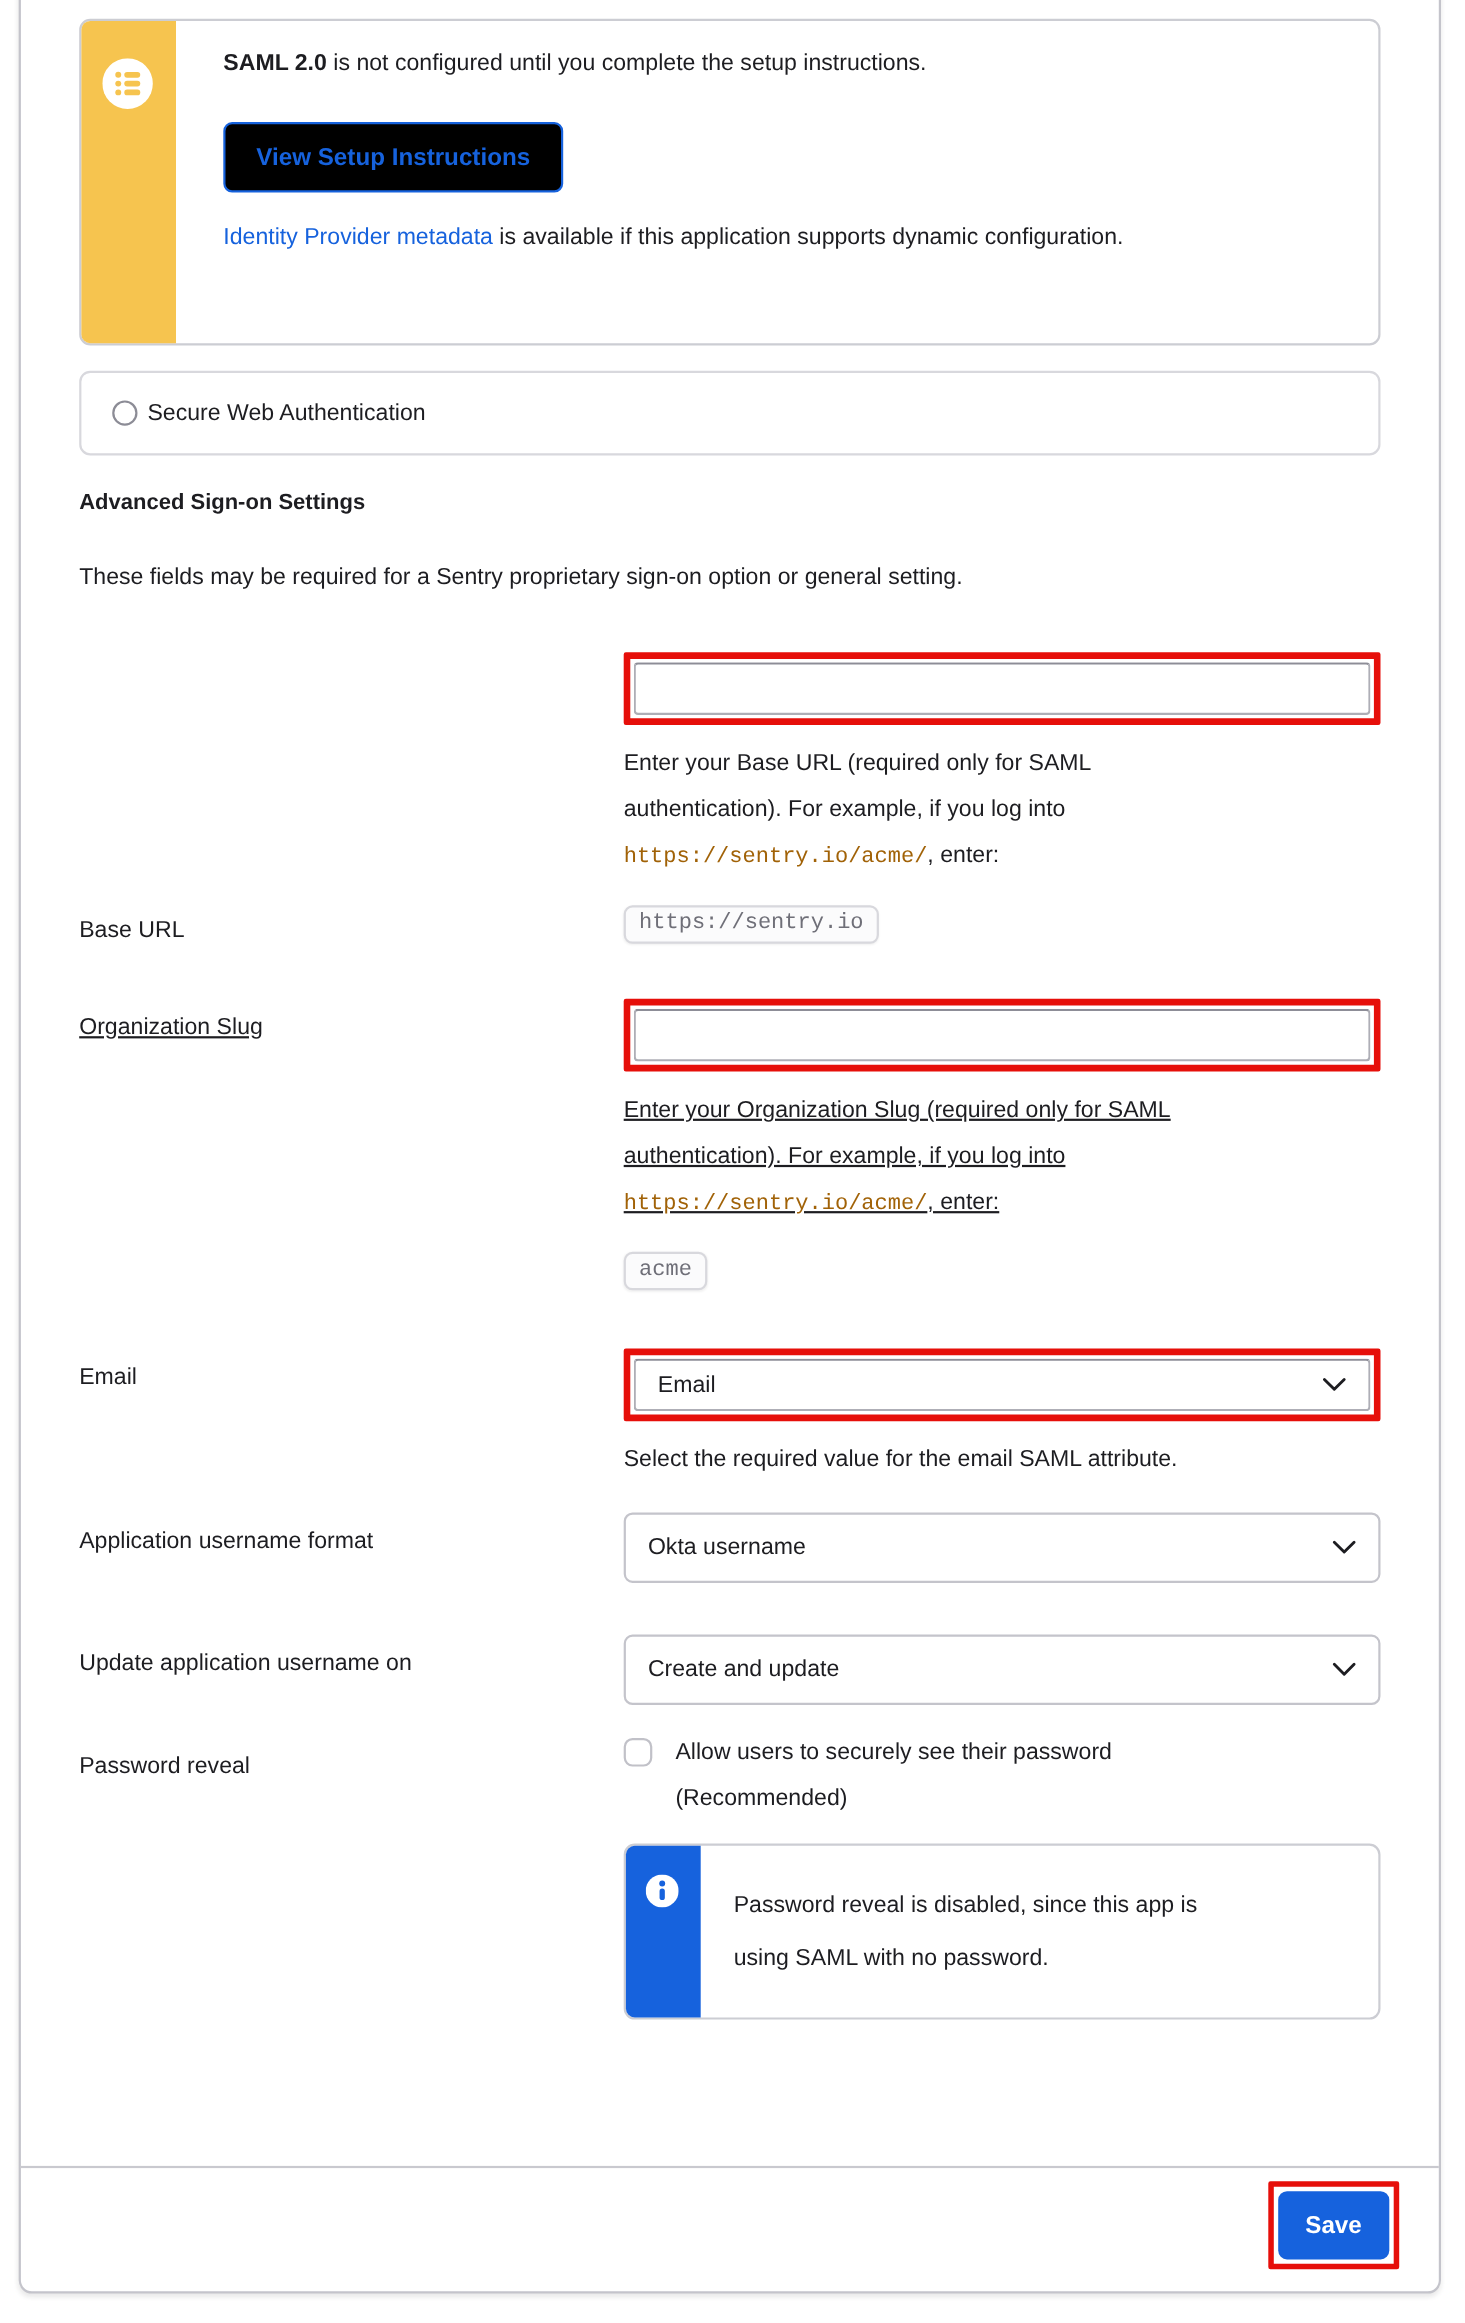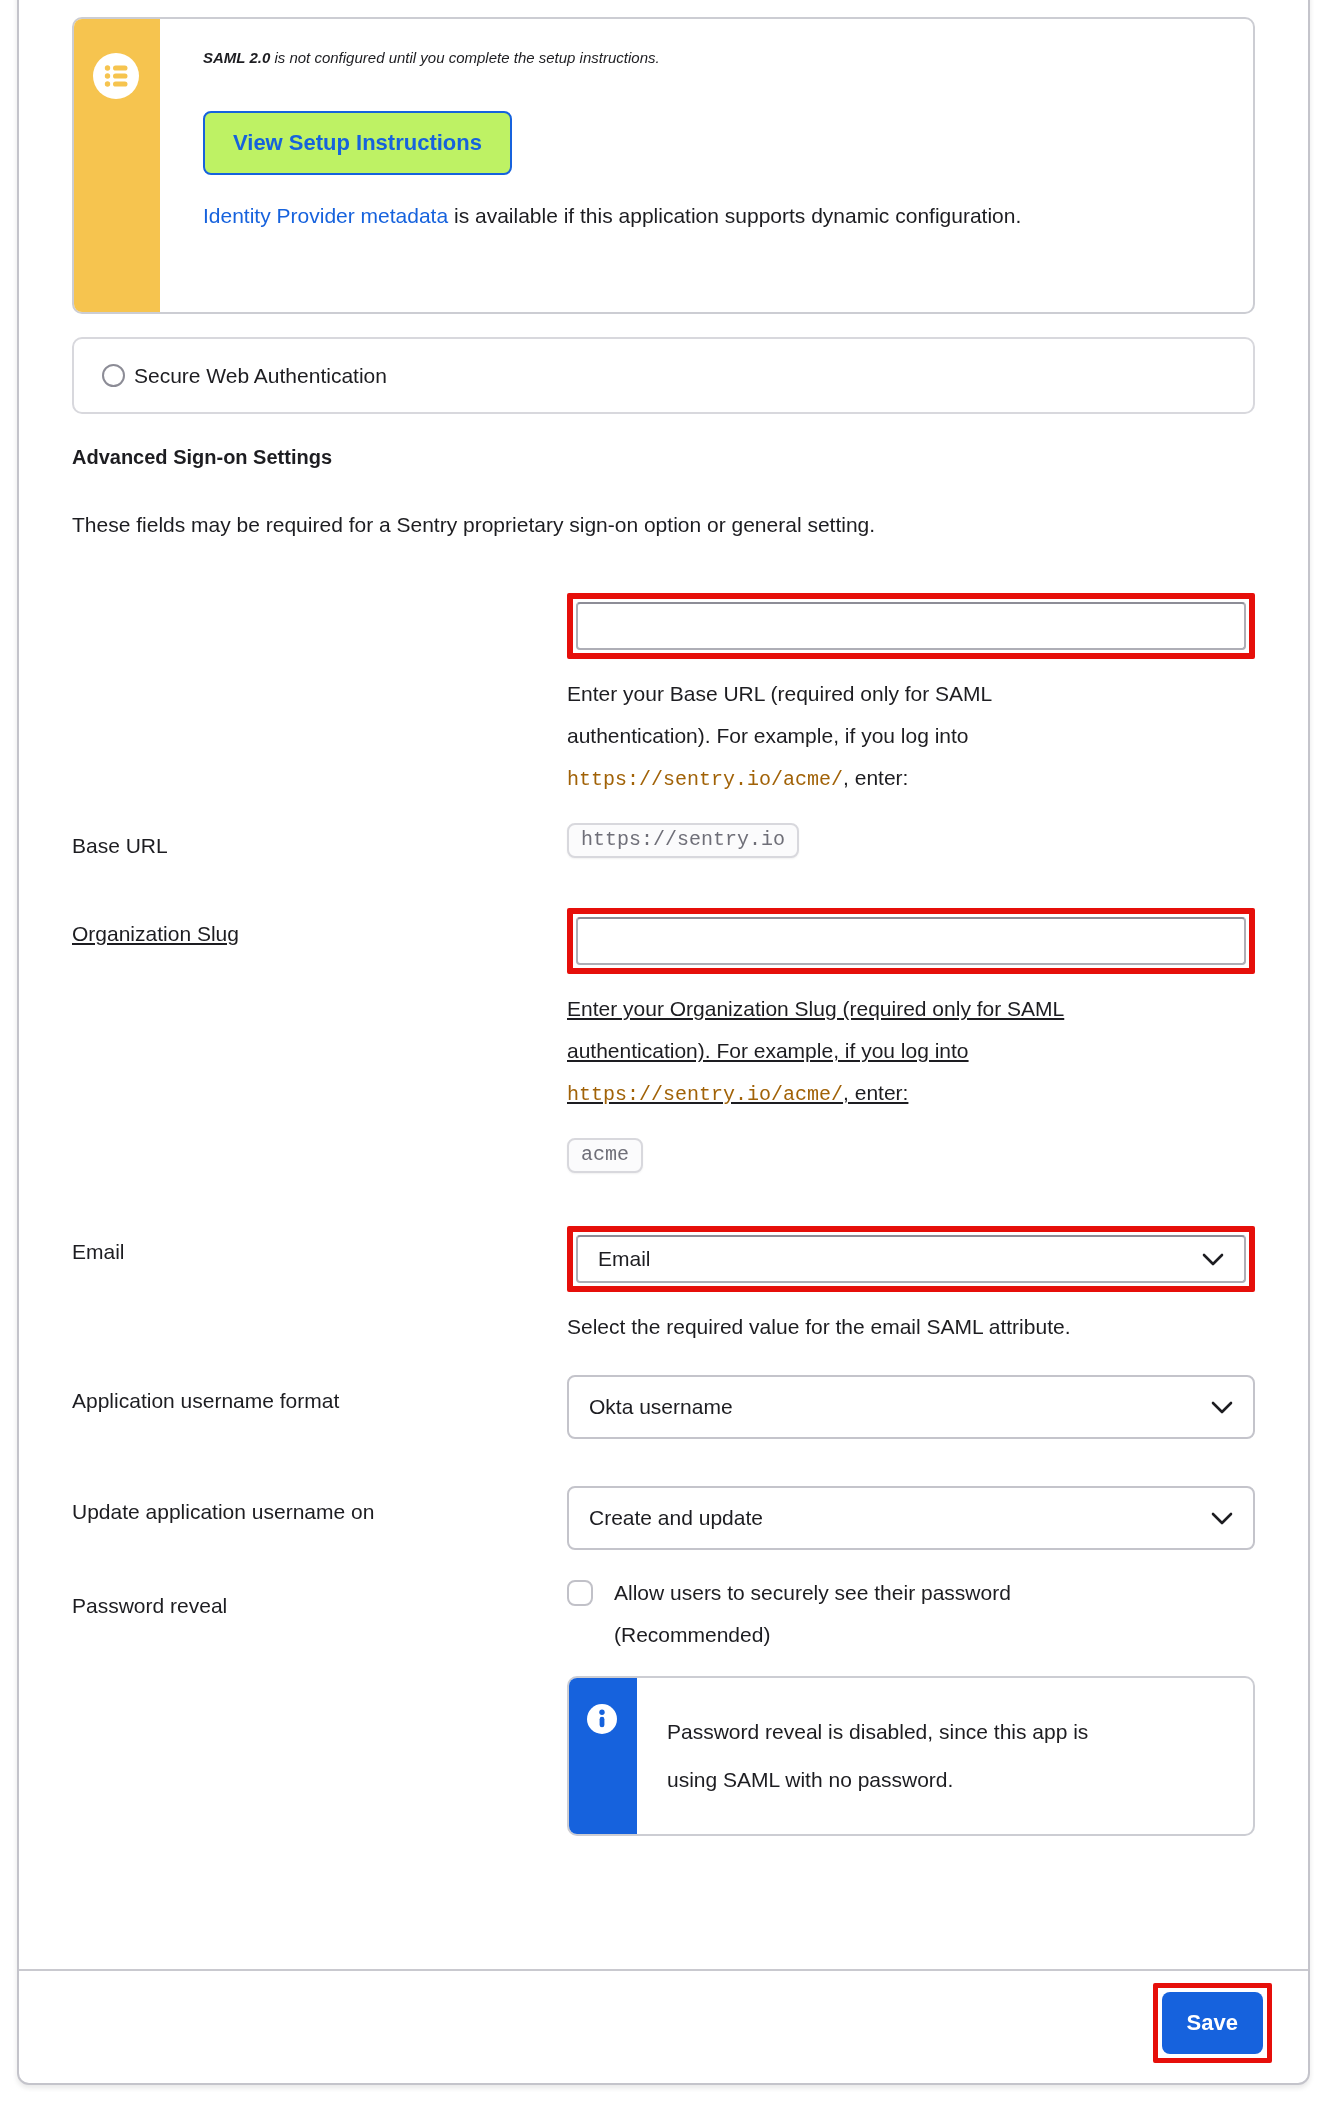--- a/index.html
+++ b/index.html
@@ -20,25 +20,25 @@
   .warn-banner{
     display:flex;min-height:297px;box-sizing:border-box;
     border:2px solid var(--box_border,#cccdd3);border-radius:10px;overflow:hidden;
   }
   .warn-stripe{
     flex:none;width:88px;background:var(--warning,#f6c44f);
     margin:-2px 0 -2px -2px;border-radius:10px 0 0 10px;
     display:flex;justify-content:center;align-items:flex-start;padding-top:36px;
   }
   .warn-body{padding:22px 40px 20px 43px;}
-  .warn-title{margin:0;font-size:15px;line-height:34px;font-style:italic;}
+  .warn-title{margin:0;font-size:21px;line-height:34px;}
   .warn-title b{font-weight:bold;}
   .setup-btn{
     margin-top:36px;display:inline-block;height:64px;line-height:60px;padding:0 28px;
-    background:#bef264;border:2px solid var(--accent,#1662dd);border-radius:8px;
+    background:#000000;border:2px solid var(--accent,#1662dd);border-radius:8px;
     color:var(--accent,#1662dd);font-weight:bold;font-size:22px;
     font-family:inherit;cursor:pointer;box-sizing:border-box;
   }
   .warn-meta{margin:20px 0 0;font-size:21px;line-height:42px;max-width:900px;}
   .warn-meta a{color:var(--accent,#1662dd);text-decoration:none;cursor:pointer;}
 
   
   .radio-box{
     margin-top:23px;height:77px;box-sizing:border-box;display:flex;align-items:center;
     border:2px solid #d8d8dd;border-radius:10px;padding-left:28px;

